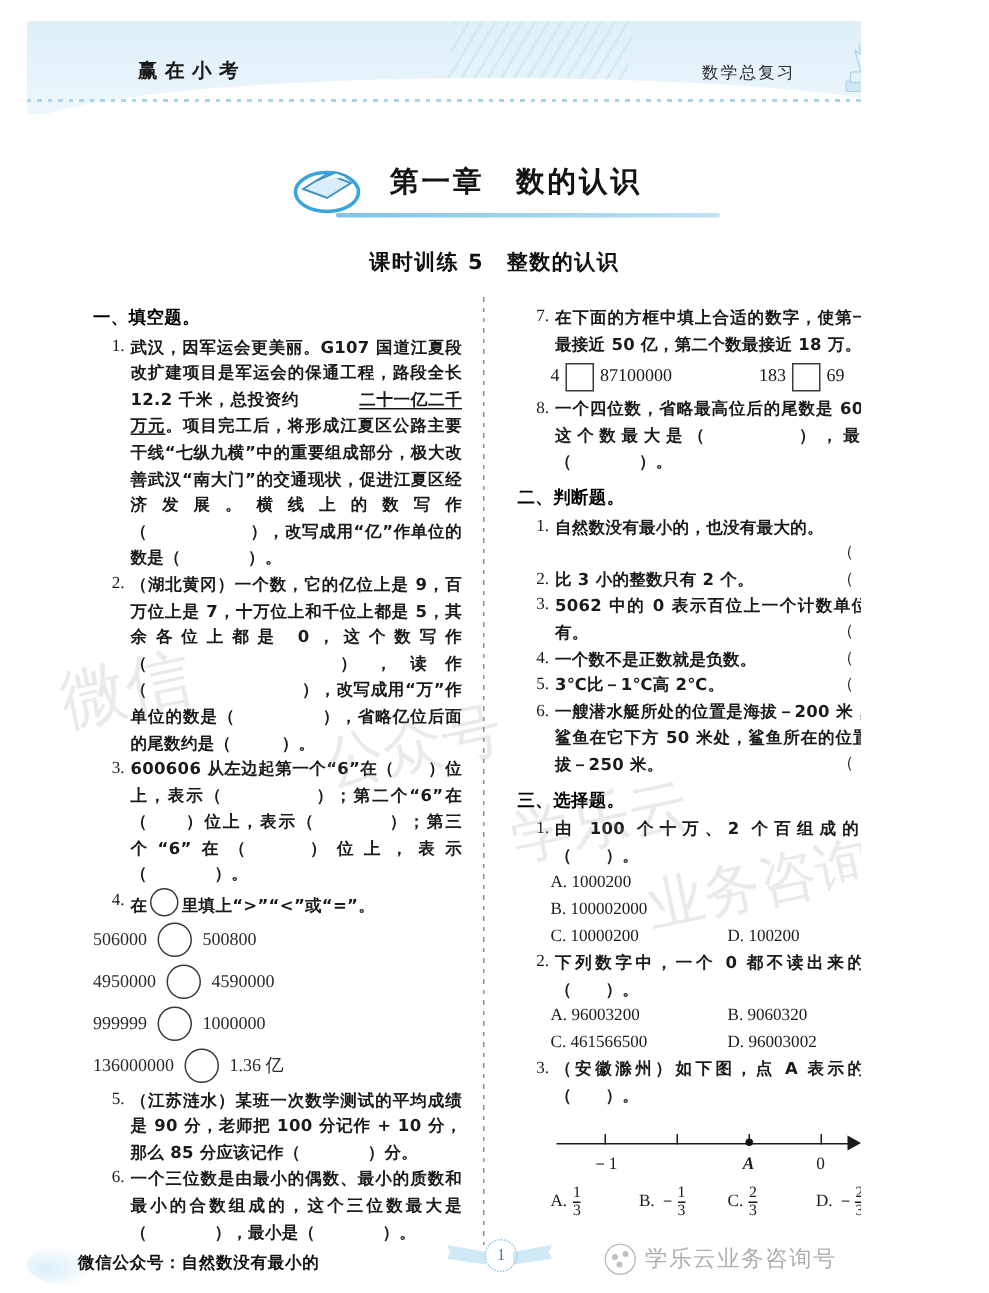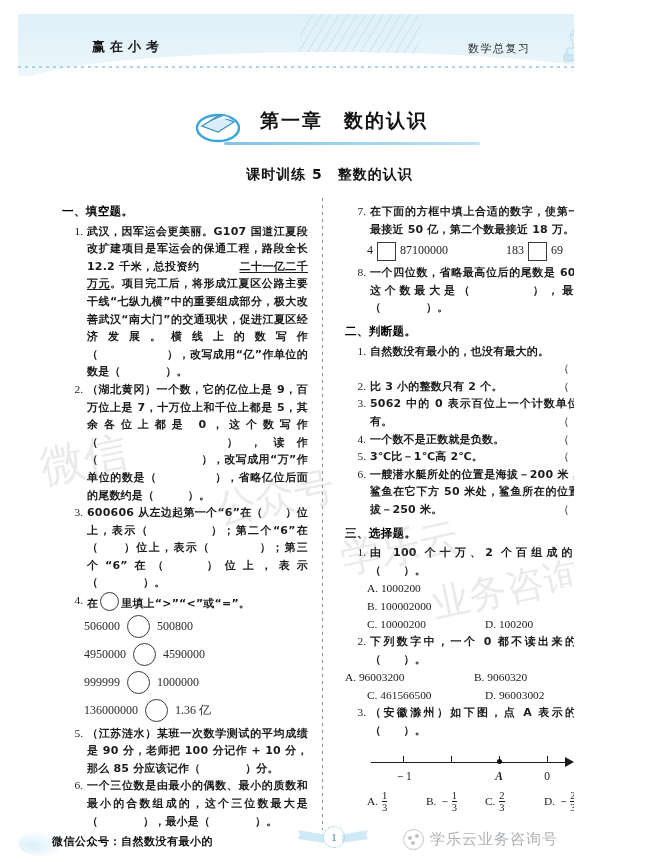--- a/index.html
+++ b/index.html
@@ -175,21 +175,20 @@
     float: right;
     font-family: "Liberation Serif", serif;
     font-weight: normal;
   }
 
   
   .cmp-row {
     display: flex;
     align-items: center;
     height: 28px;
-    margin-left: 22px;
     font-family: "Liberation Serif", serif;
     font-size: 12px;
     color: #2a2a2a;
   }
   .circle {
     display: inline-block;
     width: 21px; height: 21px;
     border: 1.3px solid #3a3a3a;
     border-radius: 50%;
     margin: 0 7px;
@@ -488,21 +487,21 @@
     </div>
     <div class="opts" style="margin-left:22px;">
       <div class="opt">C. 10000200</div>
       <div class="opt">D. 100200</div>
     </div>
 
     <div class="q">
       <div class="q-num">2.</div>
       <div class="q-body">下列数字中，一个 0 都不读出来的数是（　　）。</div>
     </div>
-    <div class="opts" style="">
+    <div class="opts" style="margin-left:22px;">
       <div class="opt">A. 96003200</div>
       <div class="opt">B. 9060320</div>
     </div>
     <div class="opts" style="margin-left:22px;">
       <div class="opt">C. 461566500</div>
       <div class="opt">D. 96003002</div>
     </div>
 
     <div class="q">
       <div class="q-num">3.</div>

